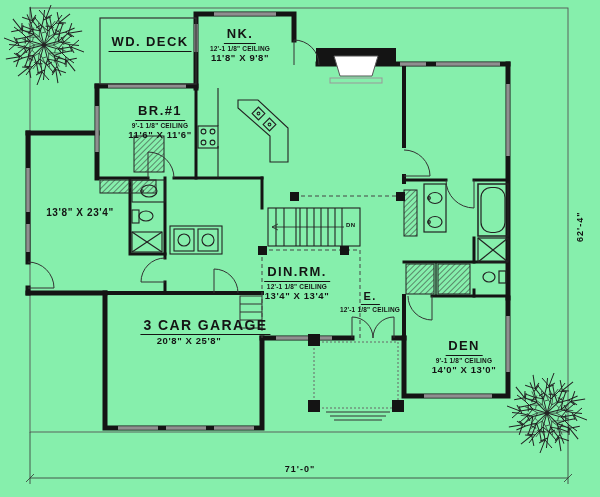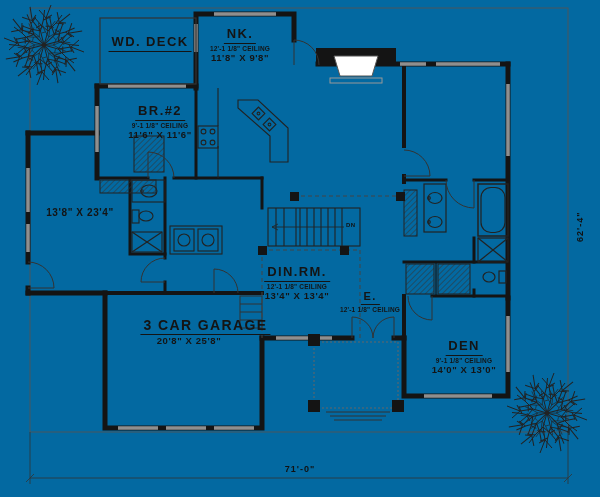--- a/index.html
+++ b/index.html
@@ -1,16 +1,16 @@
 <!DOCTYPE html>
 <html><head>
 <meta charset="utf-8">
 <style>
   html,body{margin:0;padding:0;background:#fff;}
-  .canvas{position:relative;width:600px;height:497px;background:#0369a1;overflow:hidden;
+  .canvas{position:relative;width:600px;height:497px;background:#86efac;overflow:hidden;
           font-family:"Liberation Sans",sans-serif;color:#111;}
   .canvas svg{position:absolute;left:0;top:0;}
   .room-label{position:absolute;transform:translateX(-50%);text-align:center;line-height:1.15;
               white-space:nowrap;z-index:2;color:#141414;}
   .rname{display:inline-block;font-weight:700;letter-spacing:1.4px;border-bottom:1.6px solid #141414;
          padding:0 3px 1px;}
   .fs14{font-size:14px;margin-left:33px;} .fs13{font-size:13px;} .fs12{font-size:13px;} .fs11{font-size:11px;}
   .rceil{display:block;font-size:6.5px;letter-spacing:.2px;margin-top:1px;font-weight:600;}
   .rsize{display:block;font-size:9.5px;letter-spacing:.6px;font-weight:600;margin-top:1px;}
   .rsize.lone{font-size:10px;}
@@ -267,21 +267,21 @@
   <span class="rname fs13">WD. DECK</span>
 </div>
 
 <div class="room-label" style="left:240px;top:24px">
   <span class="rname fs12">NK.</span>
   <span class="rceil">12'-1 1/8" CEILING</span>
   <span class="rsize">11'8" X 9'8"</span>
 </div>
 
 <div class="room-label" style="left:160px;top:101px">
-  <span class="rname fs13">BR.#2</span>
+  <span class="rname fs13">BR.#1</span>
   <span class="rceil">9'-1 1/8" CEILING</span>
   <span class="rsize">11'6" X 11'6"</span>
 </div>
 
 
 
 <div class="room-label" style="left:80px;top:206px">
   <span class="rsize lone">13'8" X 23'4"</span>
 </div>
 

